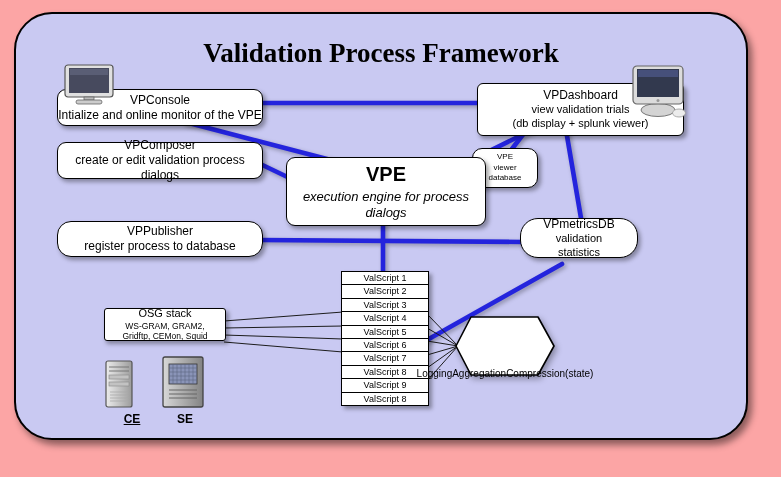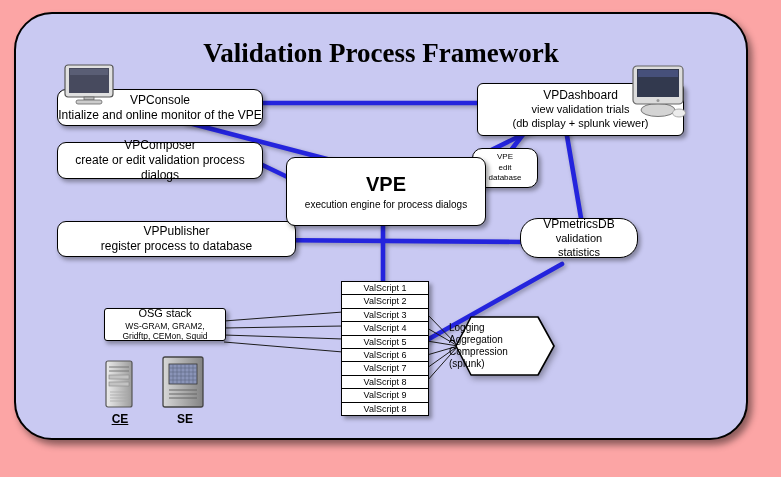--- a/index.html
+++ b/index.html
@@ -33,52 +33,52 @@
     position:absolute; background: var(--node_background, #ffffff);
     border:1.5px solid #000; border-radius:9px;
     box-shadow: 2.5px 3px 4px rgba(0,0,0,0.35);
     display:flex; flex-direction:column; align-items:center; justify-content:center;
     text-align:center; z-index:2; box-sizing:border-box; line-height:1.25;
   }
   .node .t  { font-size:12px; }
   .node .d  { font-size:12px; }
   .vpconsole   { left:57px;  top:89px;  width:206px; height:37px; }
   .vpcomposer  { left:57px;  top:142px; width:206px; height:37px; }
-  .vppublisher { left:57px;  top:221px; width:239px; height:36px; }
+  .vppublisher { left:57px;  top:221px; width:206px; height:36px;border-radius:14px; }
   .vpe         { left:286px; top:157px; width:200px; height:69px; z-index:3; }
   .vpe .t      { font-size:20px; font-weight:600; margin-bottom:2px; }
-  .vpe .d      { font-size:10px; width:170px; }
+  .vpe .d      { font-size:13px; width:170px;font-style:italic; }
   .vpestate    { left:472px; top:148px; width:66px; height:40px; border-radius:10px; }
   .vpestate div{ font-size:8px; line-height:1.3; }
   .vpdashboard { left:477px; top:83px;  width:207px; height:53px; border-radius:6px; }
   .vpdashboard .d { font-size:11px; }
   .vpmetricsdb { left:520px; top:218px; width:118px; height:40px; border-radius:18px; }
   .vpmetricsdb .d { font-size:11px; }
   .osg         { left:104px; top:308px; width:122px; height:33px; border-radius:3px; }
   .osg .t      { font-size:11px; }
   .osg .d      { font-size:8.5px; }
-  .vstack      { position:absolute; left:341px; top:281px; width:88px; z-index:2;
+  .vstack      { position:absolute; left:341px; top:271px; width:88px; z-index:2;
                  box-shadow:2.5px 3px 4px rgba(0,0,0,0.35); }
   .vs-row      { box-sizing:border-box; height:14.4px; border:1px solid #000;
                  background:var(--node_background,#fff); font-size:9px; line-height:12.5px;
                  text-align:center; }
   .vs-row + .vs-row { margin-top:-1px; }
   .logging-wrap{ position:absolute; left:449px; top:312px; width:112px; height:68px; z-index:2; }
   .logging-wrap svg { position:absolute; left:0; top:0;
                  filter: drop-shadow(2.5px 3px 3px rgba(0,0,0,0.35)); }
   .hex-text    { position:absolute; left:0; top:0; width:112px; height:68px;
-                 display:flex; flex-direction:column; align-items:flex-start; justify-content:center;
+                 display:flex; flex-direction:row; align-items:flex-end; justify-content:center;
                  font-size:10px; line-height:1.22; text-align:center; }
   .icon        { position:absolute; z-index:4; }
   .monitor-left{ left:62px;  top:63px; }
   .imac-right  { left:627px; top:64px; }
   .ce-icon     { left:98px;  top:358px; }
   .se-icon     { left:156px; top:354px; }
   .tower-label { position:absolute; z-index:2; font-weight:bold; font-size:12px; text-align:center; }
-  .ce-label    { left:98px;  top:412px; width:44px;text-decoration:underline; }
+  .ce-label    { left:110px;  top:412px; width:44px;text-decoration:underline; }
   .se-label    { left:156px; top:412px; width:58px; }
 </style>
 </head>
 <body>
 
 <div class="canvas">
 
   <div class="frame"></div>
   <div class="title">Validation Process Framework</div>
 
@@ -103,21 +103,21 @@
       <line x1="427" y1="328" x2="458" y2="346"></line>
       <line x1="427" y1="341" x2="458" y2="346"></line>
       <line x1="427" y1="355" x2="458" y2="346"></line>
       <line x1="427" y1="368" x2="458" y2="346"></line>
       <line x1="427" y1="381" x2="458" y2="346"></line>
     </g>
   </svg>
 
   <div class="node vpestate">
     <div>VPE</div>
-    <div>edit</div>
+    <div>viewer</div>
     <div>database</div>
   </div>
 
   <div class="node vpconsole">
     <div class="t">VPConsole</div>
     <div class="d">Intialize and online monitor of the VPE</div>
   </div>
 
   <div class="node vpcomposer">
     <div class="t">VPComposer</div>
@@ -166,21 +166,21 @@
   </div>
 
   <div class="logging-wrap">
     <svg width="112" height="68" viewBox="0 0 112 68">
       <polygon points="7,34 22,5 89,5 105,34 89,63 22,63" fill="#ffffff" stroke="#000" stroke-width="1.6" stroke-linejoin="round"></polygon>
     </svg>
     <div class="hex-text">
       <div>Logging</div>
       <div>Aggregation</div>
       <div>Compression</div>
-      <div>(splunk)</div>
+      <div>(state)</div>
     </div>
   </div>
 
   <svg class="icon monitor-left" width="54" height="42" viewBox="0 0 54 42">
     <rect x="3" y="2" width="48" height="32" rx="3" fill="#e0e0e0" stroke="#555" stroke-width="1.2"></rect>
     <rect x="7" y="5" width="40" height="25" fill="#474a5e"></rect>
     <rect x="8" y="6" width="38" height="6" fill="#5a5e75"></rect>
     <rect x="22" y="34" width="10" height="3" fill="#bbbbbb" stroke="#666" stroke-width="0.8"></rect>
     <rect x="14" y="37" width="26" height="4" rx="2" fill="#cccccc" stroke="#666" stroke-width="0.8"></rect>
   </svg>

